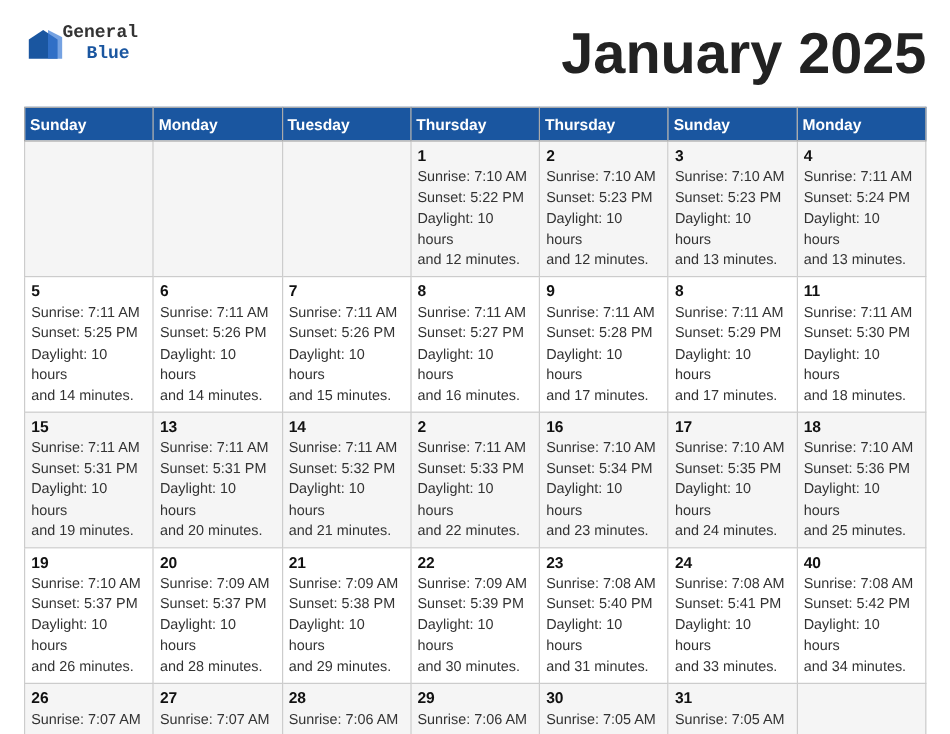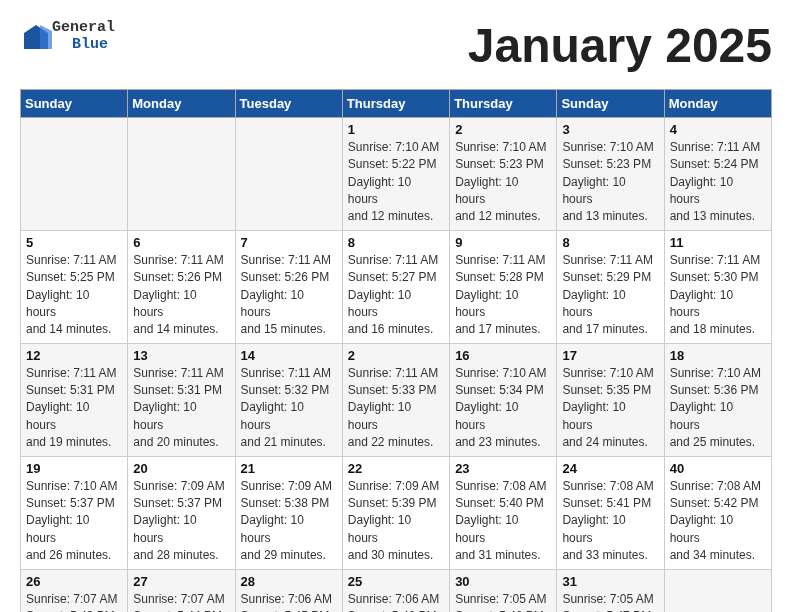--- a/index.html
+++ b/index.html
@@ -208,21 +208,21 @@
         <td>
           <div class="day-number">11</div>
           <div class="day-info" style="white-space: pre-line;">Sunrise: 7:11 AM
 Sunset: 5:30 PM
 Daylight: 10 hours
 and 18 minutes.</div>
         </td>
       </tr>
       <tr>
         <td>
-          <div class="day-number">12</div>
+          <div class="day-number">15</div>
           <div class="day-info" style="white-space: pre-line;">Sunrise: 7:11 AM
 Sunset: 5:31 PM
 Daylight: 10 hours
 and 19 minutes.</div>
         </td>
         <td>
           <div class="day-number">13</div>
           <div class="day-info" style="white-space: pre-line;">Sunrise: 7:11 AM
 Sunset: 5:31 PM
 Daylight: 10 hours
@@ -331,21 +331,21 @@
 and 37 minutes.</div>
         </td>
         <td>
           <div class="day-number">28</div>
           <div class="day-info" style="white-space: pre-line;">Sunrise: 7:06 AM
 Sunset: 5:45 PM
 Daylight: 10 hours
 and 38 minutes.</div>
         </td>
         <td>
-          <div class="day-number">25</div>
+          <div class="day-number">29</div>
           <div class="day-info" style="white-space: pre-line;">Sunrise: 7:06 AM
 Sunset: 5:46 PM
 Daylight: 10 hours
 and 39 minutes.</div>
         </td>
         <td>
           <div class="day-number">30</div>
           <div class="day-info" style="white-space: pre-line;">Sunrise: 7:05 AM
 Sunset: 5:46 PM
 Daylight: 10 hours

